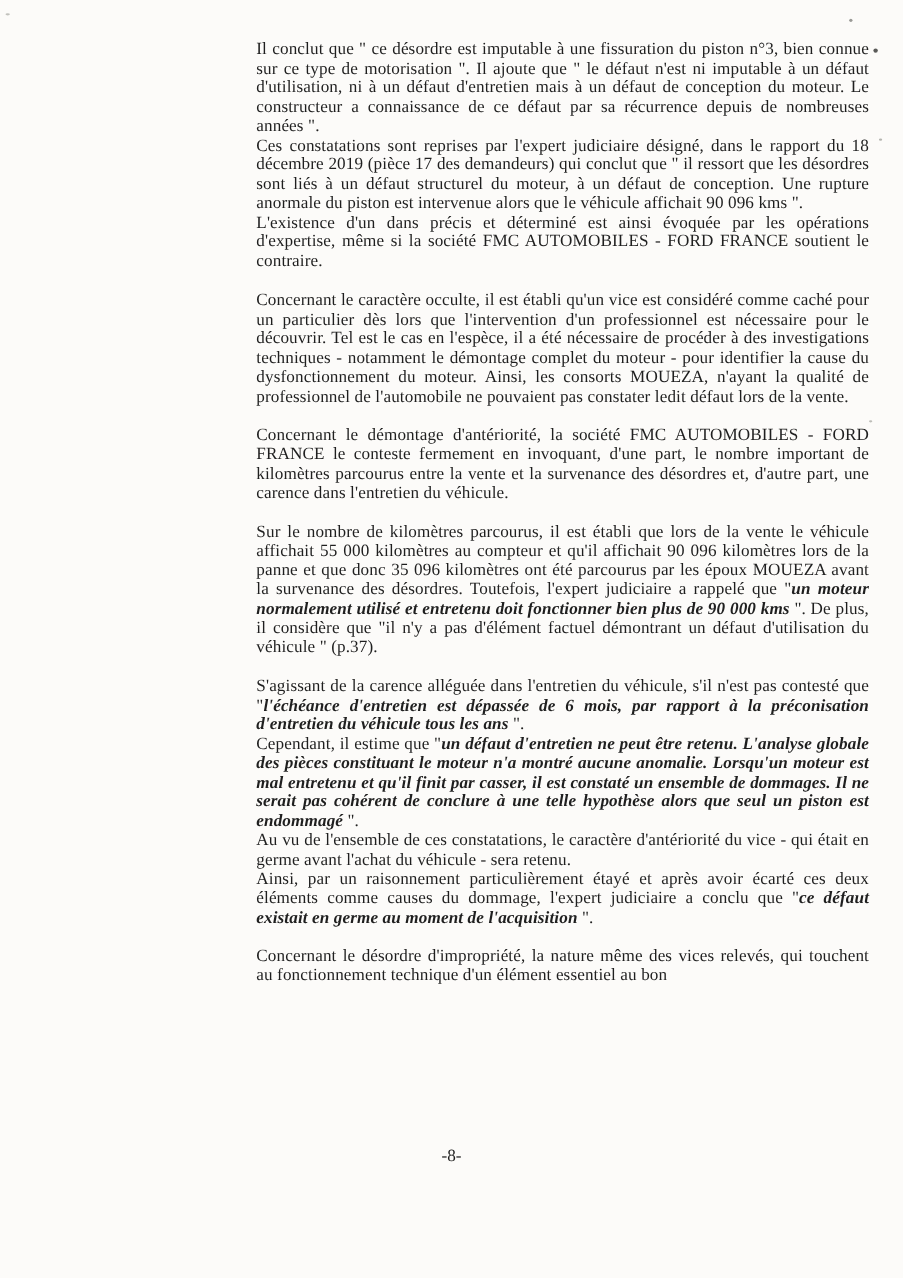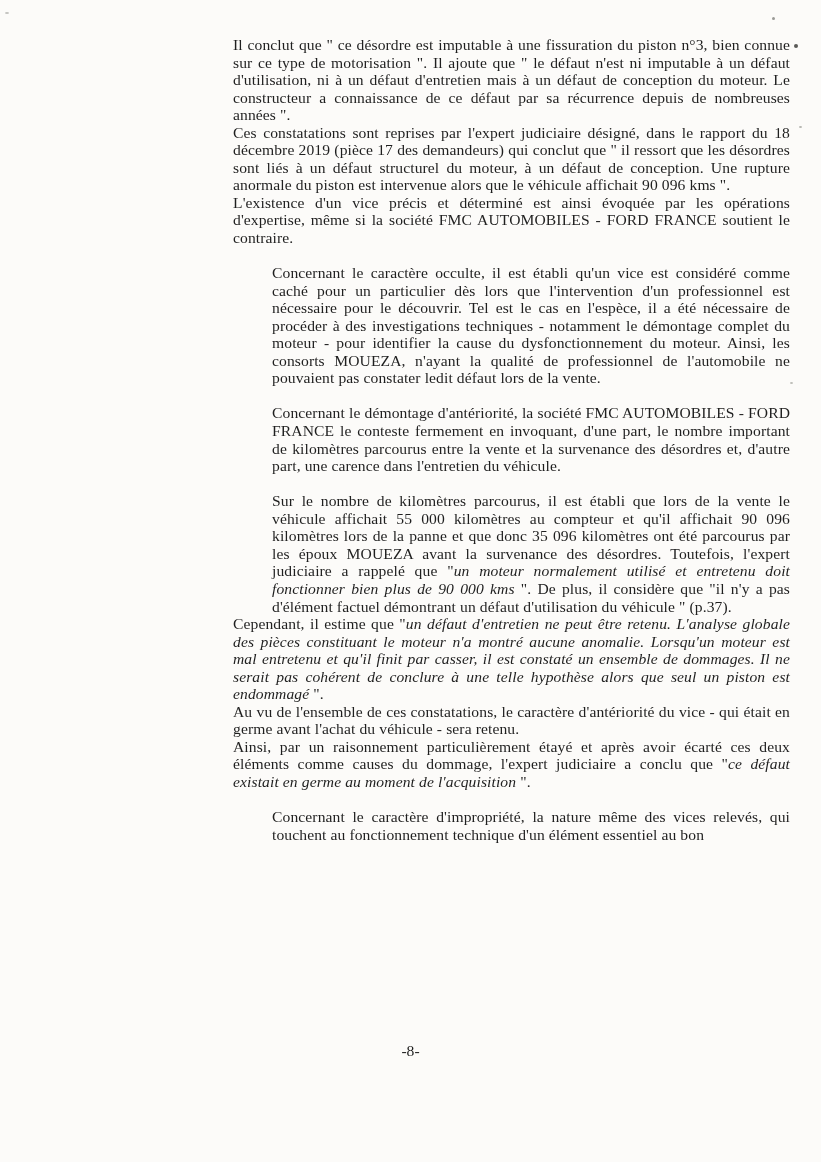--- a/index.html
+++ b/index.html
@@ -25,24 +25,24 @@
     font-size: 15.6px;
     line-height: 17.55px;
     text-align: justify;
     letter-spacing: 0.1px;
   }
   .para {
     margin: 0;
   }
   .para.gap {
     margin-top: 17.55px;
-    margin-left: 39px;
   }
   .para i {
     font-style: italic;
+    font-weight: bold;
   }
   .page-footer {
     position: absolute;
     top: 1042px;
     left: 0;
     width: 100%;
     text-align: center;
     font-size: 15.6px;
   }
   .speck {
@@ -55,28 +55,29 @@
   .speck.s4 { left: 5px;   top: 12px;  width: 4px; height: 2px; background: #c2c2bd; }
   .speck.s5 { left: 790px; top: 382px; width: 3px; height: 2px; background: #bdbdb8; }
 </style>
 </head>
 <body>
 
 <div class="page" style="background: rgb(252, 251, 249); color: rgb(31, 31, 31);">
   <div class="text-block">
       <p class="para"><span>Il conclut que " ce désordre est imputable à une fissuration du piston n°3, bien connue sur ce type de motorisation ". Il ajoute que " le défaut n'est ni imputable à un défaut d'utilisation, ni à un défaut d'entretien mais à un défaut de conception du moteur. Le constructeur a connaissance de ce défaut par sa récurrence depuis de nombreuses années ".</span></p>
       <p class="para"><span>Ces constatations sont reprises par l'expert judiciaire désigné, dans le rapport du 18 décembre 2019 (pièce 17 des demandeurs) qui conclut que " il ressort que les désordres sont liés à un défaut structurel du moteur, à un défaut de conception. Une rupture anormale du piston est intervenue alors que le véhicule affichait 90 096 kms ".</span></p>
-      <p class="para"><span>L'existence d'un vice précis et déterminé est ainsi évoquée par les opérations d'expertise, même si la société FMC AUTOMOBILES - FORD FRANCE soutient le contraire.</span></p>
+      <p class="para"><span>L'existence d'un dans précis et déterminé est ainsi évoquée par les opérations d'expertise, même si la société FMC AUTOMOBILES - FORD FRANCE soutient le contraire.</span></p>
       <p class="para gap"><span>Concernant le caractère occulte, il est établi qu'un vice est considéré comme caché pour un particulier dès lors que l'intervention d'un professionnel est nécessaire pour le découvrir. Tel est le cas en l'espèce, il a été nécessaire de procéder à des investigations techniques - notamment le démontage complet du moteur - pour identifier la cause du dysfonctionnement du moteur. Ainsi, les consorts MOUEZA, n'ayant la qualité de professionnel de l'automobile ne pouvaient pas constater ledit défaut lors de la vente.</span></p>
       <p class="para gap"><span>Concernant le démontage d'antériorité, la société FMC AUTOMOBILES - FORD FRANCE le conteste fermement en invoquant, d'une part, le nombre important de kilomètres parcourus entre la vente et la survenance des désordres et, d'autre part, une carence dans l'entretien du véhicule.</span></p>
       <p class="para gap"><span>Sur le nombre de kilomètres parcourus, il est établi que lors de la vente le véhicule affichait 55 000 kilomètres au compteur et qu'il affichait 90 096 kilomètres lors de la panne et que donc 35 096 kilomètres ont été parcourus par les époux MOUEZA avant la survenance des désordres. Toutefois, l'expert judiciaire a rappelé que "</span><i>un moteur normalement utilisé et entretenu doit fonctionner bien plus de 90 000 kms</i><span> ". De plus, il considère que "il n'y a pas d'élément factuel démontrant un défaut d'utilisation du véhicule " (p.37).</span></p>
+      <p class="para gap"><span>S'agissant de la carence alléguée dans l'entretien du véhicule, s'il n'est pas contesté que "</span><i>l'échéance d'entretien est dépassée de 6 mois, par rapport à la préconisation d'entretien du véhicule tous les ans</i><span> ".</span></p>
       <p class="para"><span>Cependant, il estime que "</span><i>un défaut d'entretien ne peut être retenu. L'analyse globale des pièces constituant le moteur n'a montré aucune anomalie. Lorsqu'un moteur est mal entretenu et qu'il finit par casser, il est constaté un ensemble de dommages. Il ne serait pas cohérent de conclure à une telle hypothèse alors que seul un piston est endommagé</i><span> ".</span></p>
       <p class="para"><span>Au vu de l'ensemble de ces constatations, le caractère d'antériorité du vice - qui était en germe avant l'achat du véhicule - sera retenu.</span></p>
       <p class="para"><span>Ainsi, par un raisonnement particulièrement étayé et après avoir écarté ces deux éléments comme causes du dommage, l'expert judiciaire a conclu que "</span><i>ce défaut existait en germe au moment de l'acquisition</i><span> ".</span></p>
-      <p class="para gap"><span>Concernant le caractère d'impropriété, la nature même des vices relevés, qui touchent au fonctionnement technique d'un élément essentiel au bon</span></p>
+      <p class="para gap"><span>Concernant le désordre d'impropriété, la nature même des vices relevés, qui touchent au fonctionnement technique d'un élément essentiel au bon</span></p>
     </div>
 
   <div class="page-footer">-8-</div>
 
   <span class="speck s1"></span>
   <span class="speck s2"></span>
   <span class="speck s3"></span>
   <span class="speck s4"></span>
   <span class="speck s5"></span>
 </div>

